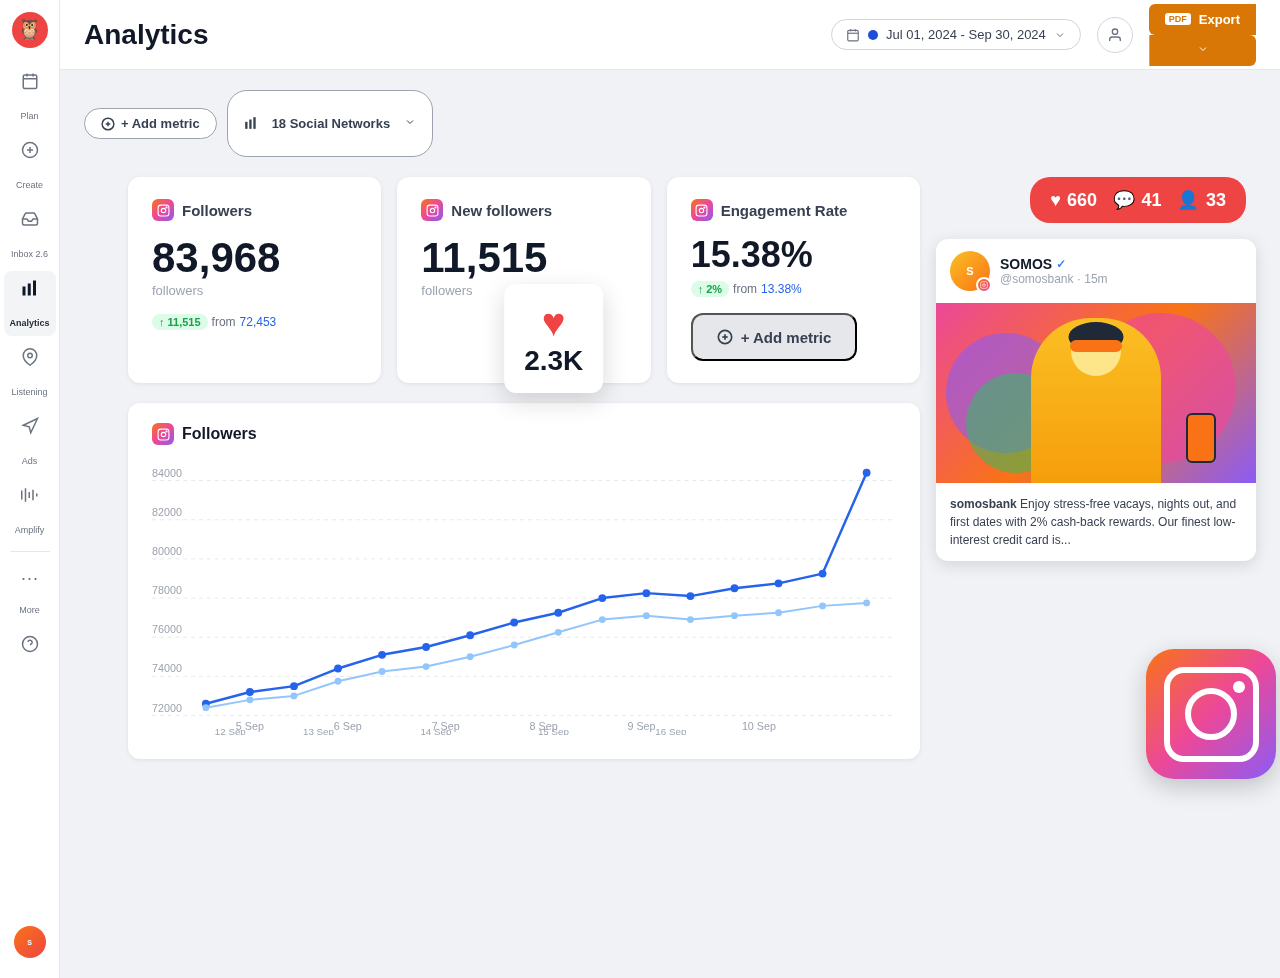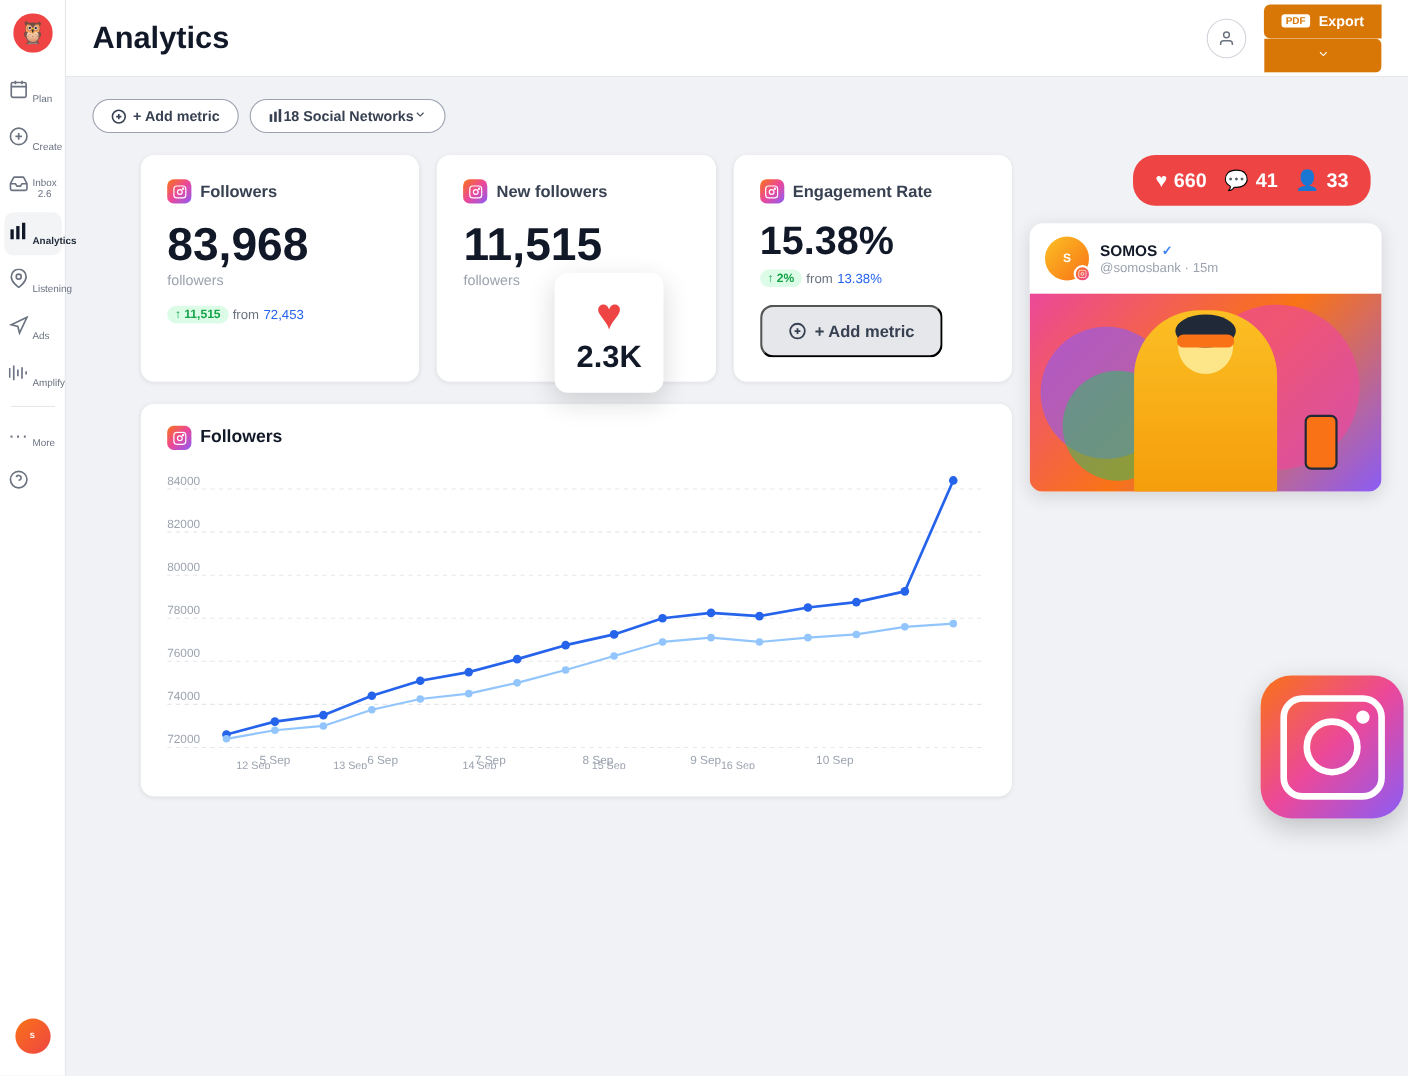--- a/index.html
+++ b/index.html
@@ -16,27 +16,27 @@
       border-right: 1px solid #e5e7eb;
       gap: 4px;
       flex-shrink: 0;
     }
     .sidebar-logo {
       width: 36px; height: 36px;
       margin-bottom: 12px;
     }
     .sidebar-item {
       display: flex;
-      flex-direction: row;
-      align-items: flex-end;
+      flex-direction: column;
+      align-items: center;
       padding: 8px 4px;
       cursor: pointer;
       border-radius: 8px;
       width: 52px;
-      gap: 4px;
+      gap: 16px;
     }
     .sidebar-item.active { background: #f3f4f6; }
     .sidebar-item .icon { font-size: 18px; color: #6b7280; }
     .sidebar-item.active .icon { color: #1f2937; }
     .sidebar-item .label { font-size: 9px; color: #6b7280; text-align: center; }
     .sidebar-item.active .label { color: #1f2937; font-weight: 600; }
     .sidebar-divider { width: 40px; height: 1px; background: #e5e7eb; margin: 4px 0; }
     .sidebar-avatar {
       width: 32px; height: 32px;
       border-radius: 50%;
@@ -152,24 +152,24 @@
       padding: 7px 16px;
       font-size: 13px;
       font-weight: 600;
       color: #374151;
       cursor: pointer;
       background: #fff;
     }
     .networks-btn {
       display: flex;
       align-items: flex-start;
-      gap: 0;
+      gap: 14px;
       border: 1.5px solid #9ca3af;
       border-radius: 20px;
-      padding: 7px 16px;
+      padding: 25px 16px;
       font-size: 13px;
       font-weight: 600;
       color: #374151;
       cursor: pointer;
       background: #fff;
     }
 
     
     .cards-row {
       display: grid;
@@ -530,20 +530,33 @@
   <div class="sidebar-avatar">
     <span style="font-size:7px;">S</span>
   </div>
 </div>
 
 <div class="main">
 
   <div class="header">
     <h1 class="header-title">Analytics</h1>
 
+    <button class="date-picker-btn">
+      <svg width="14" height="14" viewBox="0 0 24 24" fill="none" stroke="#6b7280" stroke-width="2">
+        <rect x="3" y="4" width="18" height="18" rx="2"></rect>
+          <line x1="3" y1="9" x2="21" y2="9"></line>
+        <line x1="8" y1="2" x2="8" y2="6"></line>
+          <line x1="16" y1="2" x2="16" y2="6"></line>
+      </svg>
+      <span class="dot"></span>
+      <span>Jul 01, 2024 - Sep 30, 2024</span>
+      <svg width="12" height="12" viewBox="0 0 24 24" fill="none" stroke="#6b7280" stroke-width="2">
+        <polyline points="6 9 12 15 18 9"></polyline>
+      </svg>
+    </button>
 
     <button class="user-btn">
       <svg width="16" height="16" viewBox="0 0 24 24" fill="none" stroke="#6b7280" stroke-width="2">
         <path d="M20 21v-2a4 4 0 0 0-4-4H8a4 4 0 0 0-4 4v2"></path>
         <circle cx="12" cy="7" r="4"></circle>
       </svg>
     </button>
 
     <div class="export-group">
       <button class="export-btn">
@@ -801,20 +814,24 @@
               <div style="position:absolute; top:8px; left:50%; transform:translateX(-50%); width:50px; height:50px; background:#fde68a; border-radius:50%;"></div>
 
               <div style="position:absolute; top:4px; left:50%; transform:translateX(-50%); width:55px; height:30px; background:#1f2937; border-radius:50%;"></div>
 
               <div style="position:absolute; top:22px; left:50%; transform:translateX(-50%); width:52px; height:12px; background:#f97316; border-radius:6px;"></div>
             </div>
 
             <div style="position:absolute; bottom:20px; right:40px; width:30px; height:50px; background:#f97316; border-radius:6px; border:2px solid #1f2937;"></div>
           </div>
 
+          <div class="social-caption">
+            <strong>somosbank</strong>
+            <span> </span><span>Enjoy stress-free vacays, nights out, and first dates with 2% cash-back rewards. Our finest low-interest credit card is...</span>
+          </div>
         </div>
 
         <div style="display:flex; justify-content:flex-end; margin-top:8px;">
           <div class="insta-big">
             <div class="insta-big-inner">
             </div>
           </div>
         </div>
 
       </div>

